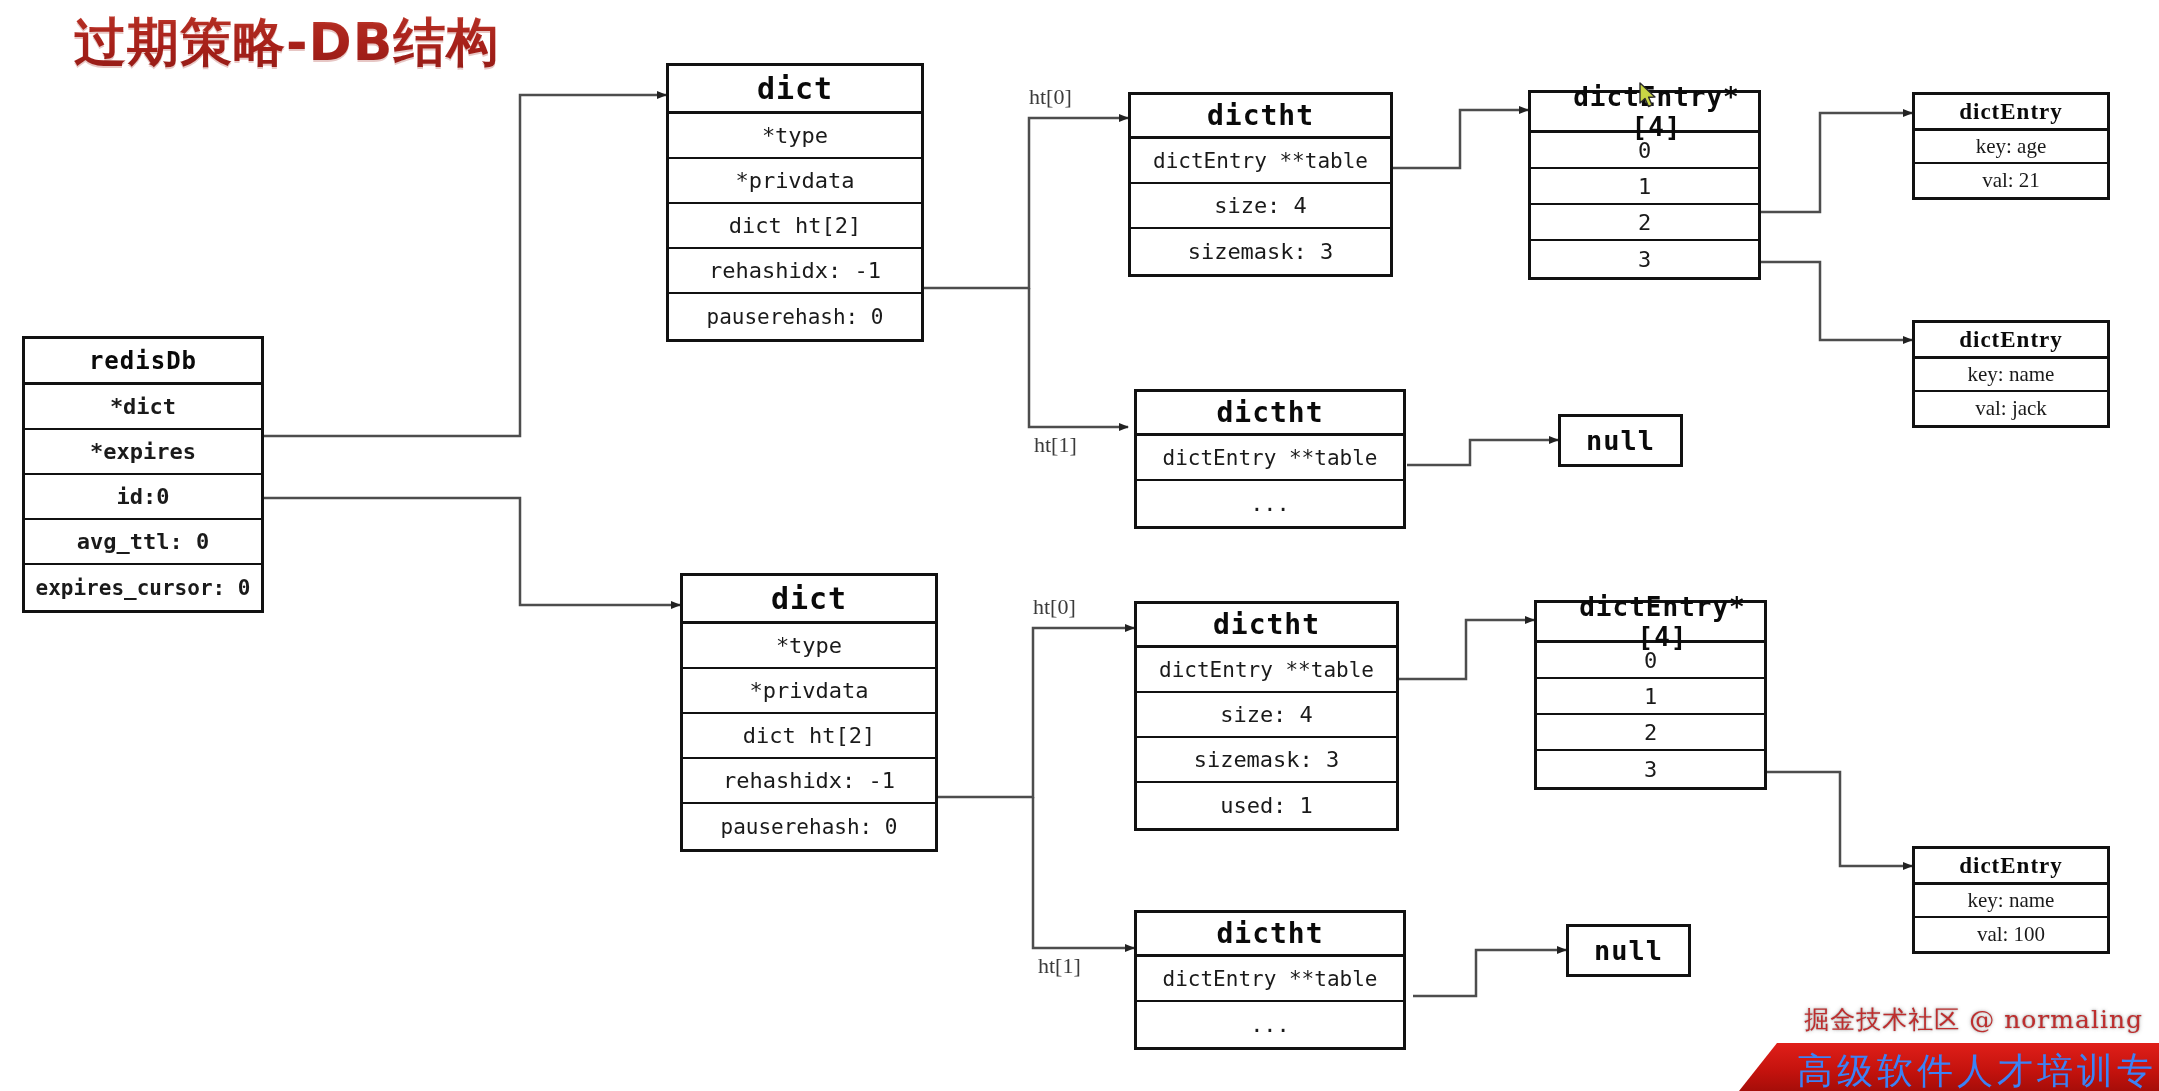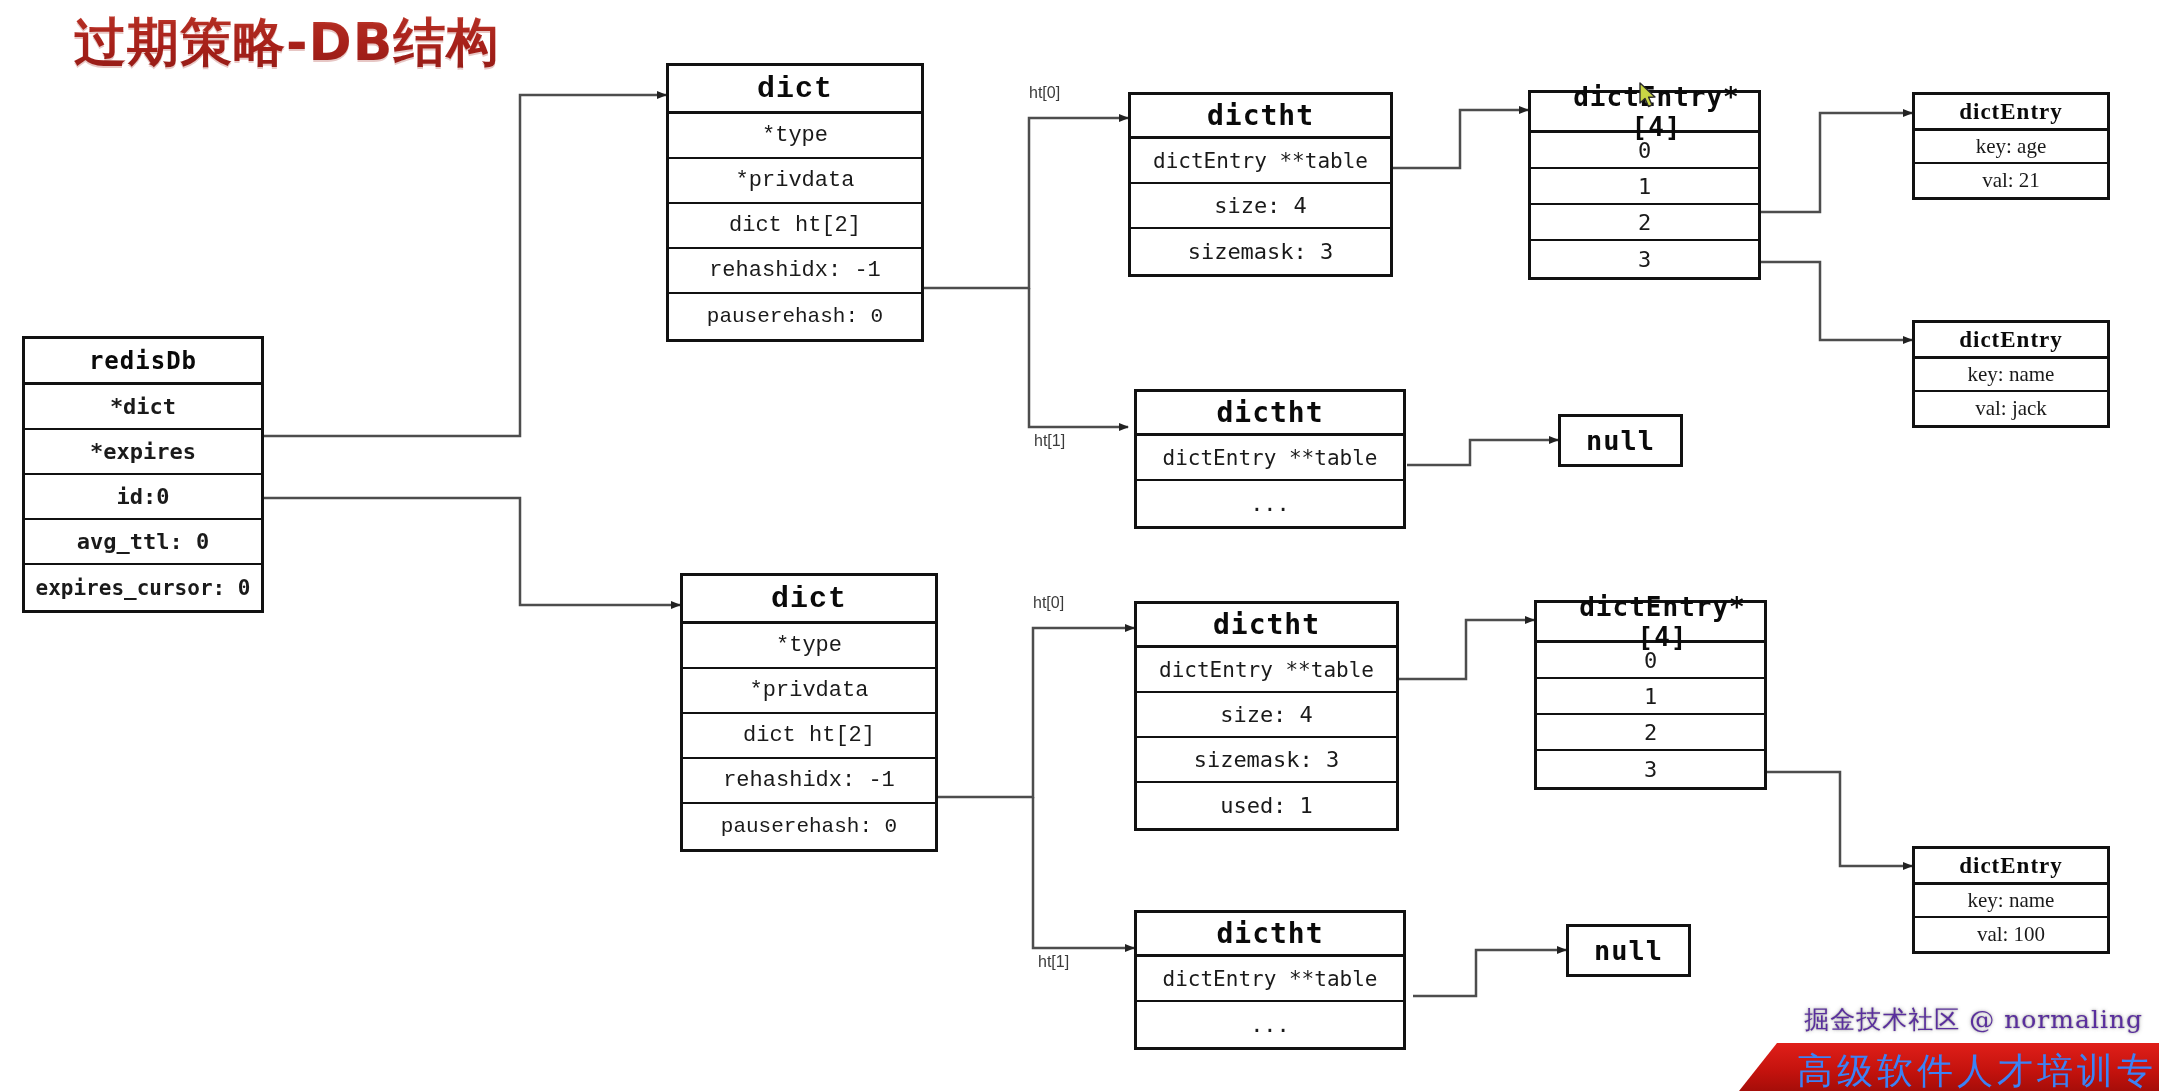--- a/index.html
+++ b/index.html
@@ -57,21 +57,21 @@
     white-space: nowrap;
   }
   .box .row:last-child { border-bottom: none; }
   .box .row.tight { font-size: 21px; }
 
   
   .redisdb { left: 22px; top: 336px; width: 242px; }
   .redisdb .hdr { height: 46px; font-size: 24px; }
   .redisdb .row { height: 45px; font-weight: bold; }
 
-  .dictbox { width: 258px; font-family: Liberation Mono, monospace; }
+  .dictbox { width: 258px; }
   .dictbox .hdr { height: 48px; font-size: 30px; }
   .dictbox .row { height: 45px; }
 
   .dicthtbox { width: 265px; }
   .dicthtbox .hdr { height: 44px; font-size: 28px; }
   .dicthtbox .row { height: 45px; }
 
   .arraybox { width: 233px; }
   .arraybox .hdr { height: 40px; font-size: 26px; padding-left: 24px; }
   .arraybox .row { height: 36px; font-size: 22px; }
@@ -90,33 +90,33 @@
   
   #wires {
     position: absolute; left: 0; top: 0;
     width: 2159px; height: 1091px;
     pointer-events: none;
   }
 
   
   .htlabel {
     position: absolute;
-    font-size: 16px;
+    font-size: 22px;
     color: #3b3b3b;
-    font-family: Liberation Sans, sans-serif;
+    font-family: Liberation Serif, serif;
     white-space: nowrap;
   }
 
   
   #watermark {
     position: absolute;
     right: 16px; bottom: 55px;
     font-family: "DejaVu Serif", serif;
     font-size: 25px;
-    color: #4c1d95;
+    color: #b91c1c;
     text-shadow: 0 0 2px rgba(120,120,120,.75), 0 0 4px rgba(150,150,150,.6);
     opacity: .92;
     white-space: nowrap;
     letter-spacing: 1px;
   }
   #banner {
     position: absolute;
     right: 0; bottom: 0;
     width: 420px; height: 56px;
     overflow: hidden;

